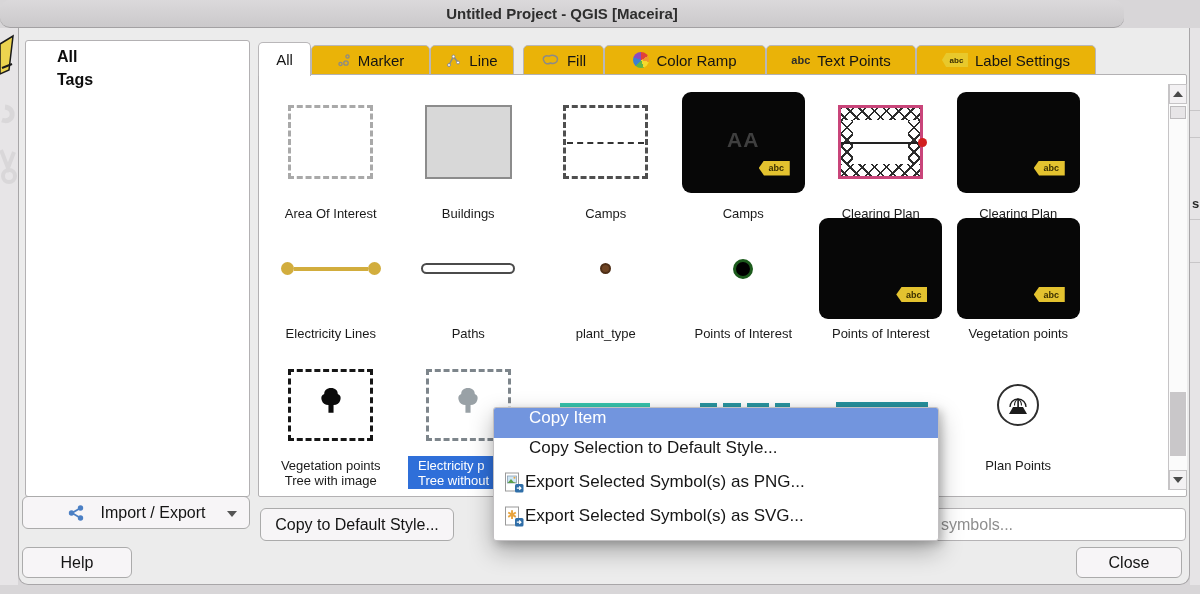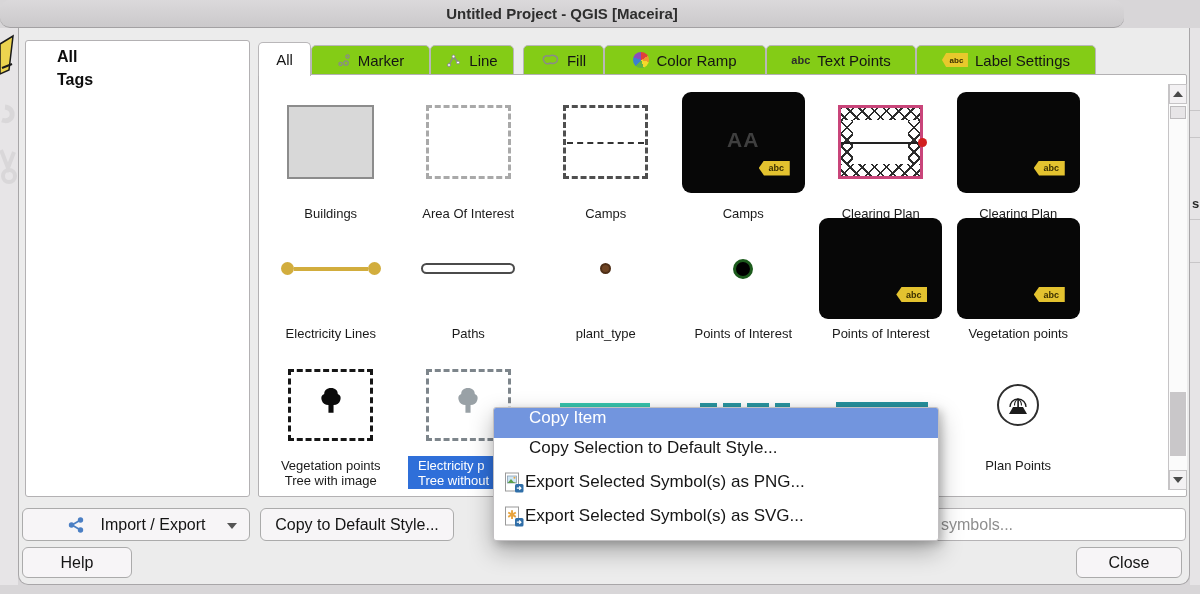--- a/index.html
+++ b/index.html
@@ -24,21 +24,21 @@
     background:#ececec; border:1px solid #a8a6a8; border-top:none;
     border-radius:0 0 10px 10px; }
 
   
   .tags-panel { position:absolute; left:25px; top:40px; width:225px; height:457px;
     background:#ffffff; border:1px solid #b3b1b3; border-radius:3px; }
   .tag-item { padding:2px 0 0 31px; font-size:16px; font-weight:700; color:#0d0d0d; line-height:21px; }
   .tag-item:first-child { padding-top:5px; }
 
   
-  .tab { position:absolute; top:45px; height:30px; background:#84cc16;
+  .tab { position:absolute; top:45px; height:30px; background:#eab308;
     border:1px solid #b9b7b9; border-radius:5px 5px 0 0;
     display:flex; align-items:center; justify-content:center; gap:7px;
     font-size:15px; color:#141414; }
   .tab.selected { top:42px; height:34px; background:#ffffff; border-bottom:none; z-index:6; }
 
   .icon-dots svg, .icon-line svg, .icon-fill svg { display:block; }
   .colorwheel { width:16px; height:16px; border-radius:50%;
     background:conic-gradient(#e0413a 0 60deg,#f0972d 60deg 105deg,#f3d92c 105deg 160deg,#62b346 160deg 220deg,#3c7fd0 220deg 290deg,#8b4bbf 290deg 360deg); }
   .abctext { font-size:11px; font-weight:700; color:#2c2c2c; }
   .tagicon { width:26px; height:14px; background:#e8c92c;
@@ -121,21 +121,21 @@
     box-shadow:0 10px 24px rgba(0,0,0,.30), 3px 3px 8px rgba(0,0,0,.18); }
   .menu-item { height:34px; display:flex; align-items:flex-start; font-size:17px; color:#161616; }
   .menu-item .mi-icon { width:22px; margin-left:8px; display:flex; justify-content:center; }
   .menu-item .mi-label { margin-left:1px; }
   .menu-item.noicon .mi-label { margin-left:35px; }
   .menu-item.highlight { height:30px; background:#7295de; color:#ffffff; border-radius:2px 2px 0 0; }
 
   
   .btn { position:absolute; background:#f7f5f7; border:1px solid #ababab; border-radius:6px;
     display:flex; align-items:center; justify-content:center; font-size:16px; color:#141414; }
-  .btn-import { left:22px; top:508px; width:228px; height:33px; gap:16px; }
+  .btn-import { left:22px; top:496px; width:228px; height:33px; gap:16px; }
   .btn-import .dd { position:absolute; right:12px; top:14px; width:0; height:0;
     border-left:5px solid transparent; border-right:5px solid transparent; border-top:6px solid #555; }
   .btn-copydefault { left:260px; top:508px; width:194px; height:33px; }
   .btn-help { left:22px; top:547px; width:110px; height:31px; }
   .btn-close { left:1076px; top:547px; width:106px; height:31px; }
   .filter-input { position:absolute; left:890px; top:508px; width:296px; height:33px;
     background:#fff; border:1px solid #b5b3b5; border-radius:4px; font-size:16px;
     padding-left:10px; color:#333; font-family:"Liberation Sans","DejaVu Sans",sans-serif; z-index:2; }
   .filter-input::placeholder { color:#8e8e8e; }
 </style>
@@ -222,29 +222,29 @@
         <i>abc</i>
       </span>
     <span>Label Settings</span>
   </div>
 
   <div class="content-panel"></div>
 
   <div class="grid-row row1">
     <div class="cell">
       <div class="symwrap">
+          <div class="sym-dash-light"></div>
+        </div>
+      <div class="cell-label">Area Of Interest</div>
+    </div>
+    <div class="cell">
+      <div class="symwrap">
           <div class="sym-buildings"></div>
         </div>
       <div class="cell-label">Buildings</div>
-    </div>
-    <div class="cell">
-      <div class="symwrap">
-          <div class="sym-dash-light"></div>
-        </div>
-      <div class="cell-label">Area Of Interest</div>
     </div>
     <div class="cell">
       <div class="symwrap">
           <div class="sym-dash-dark">
             <div class="midline"></div>
           </div>
         </div>
       <div class="cell-label">Camps</div>
     </div>
     <div class="cell">

